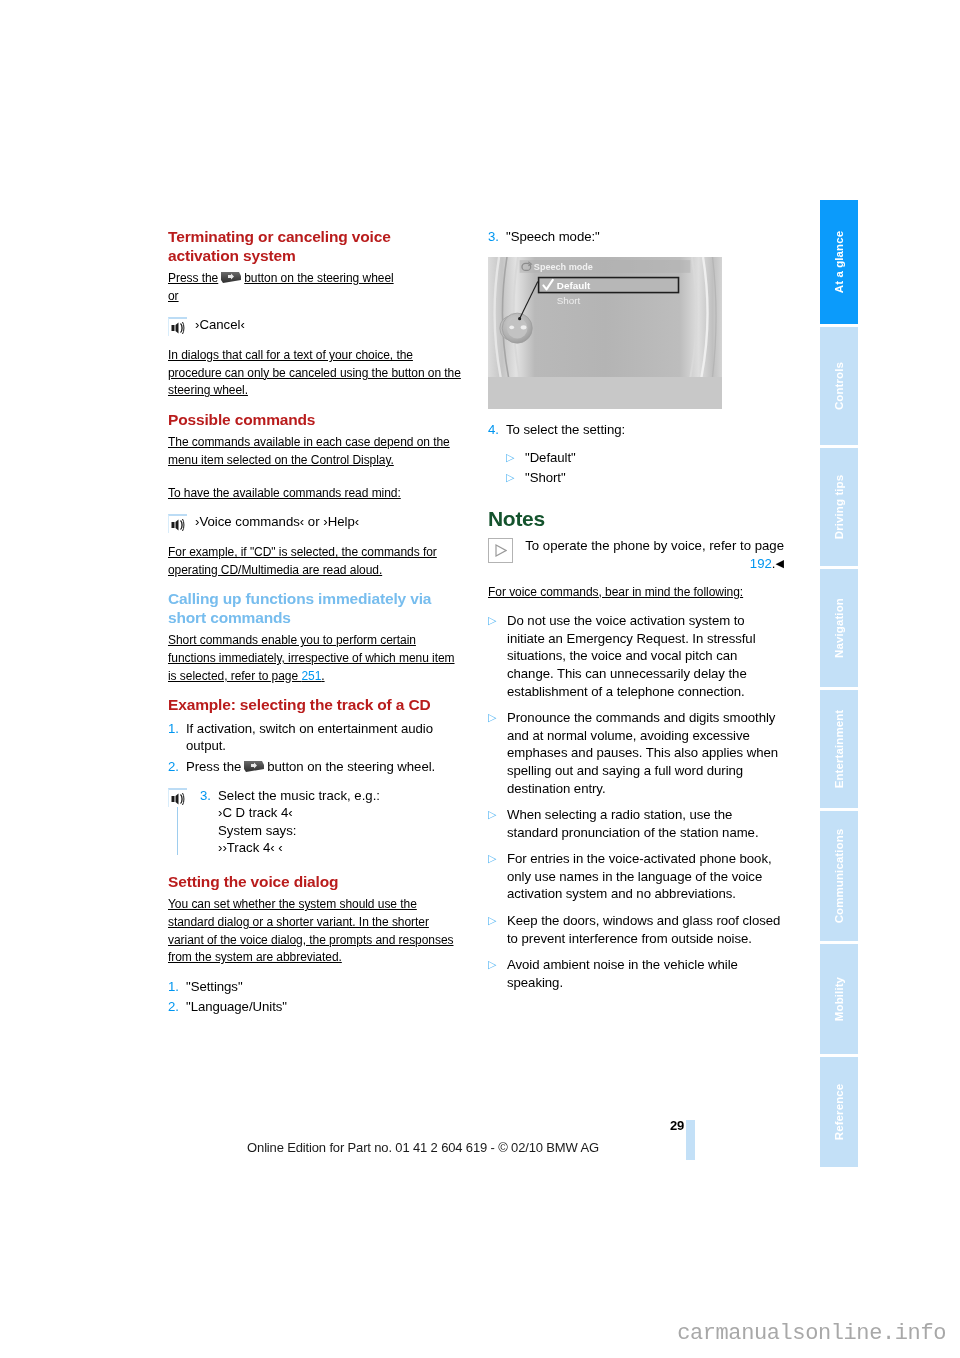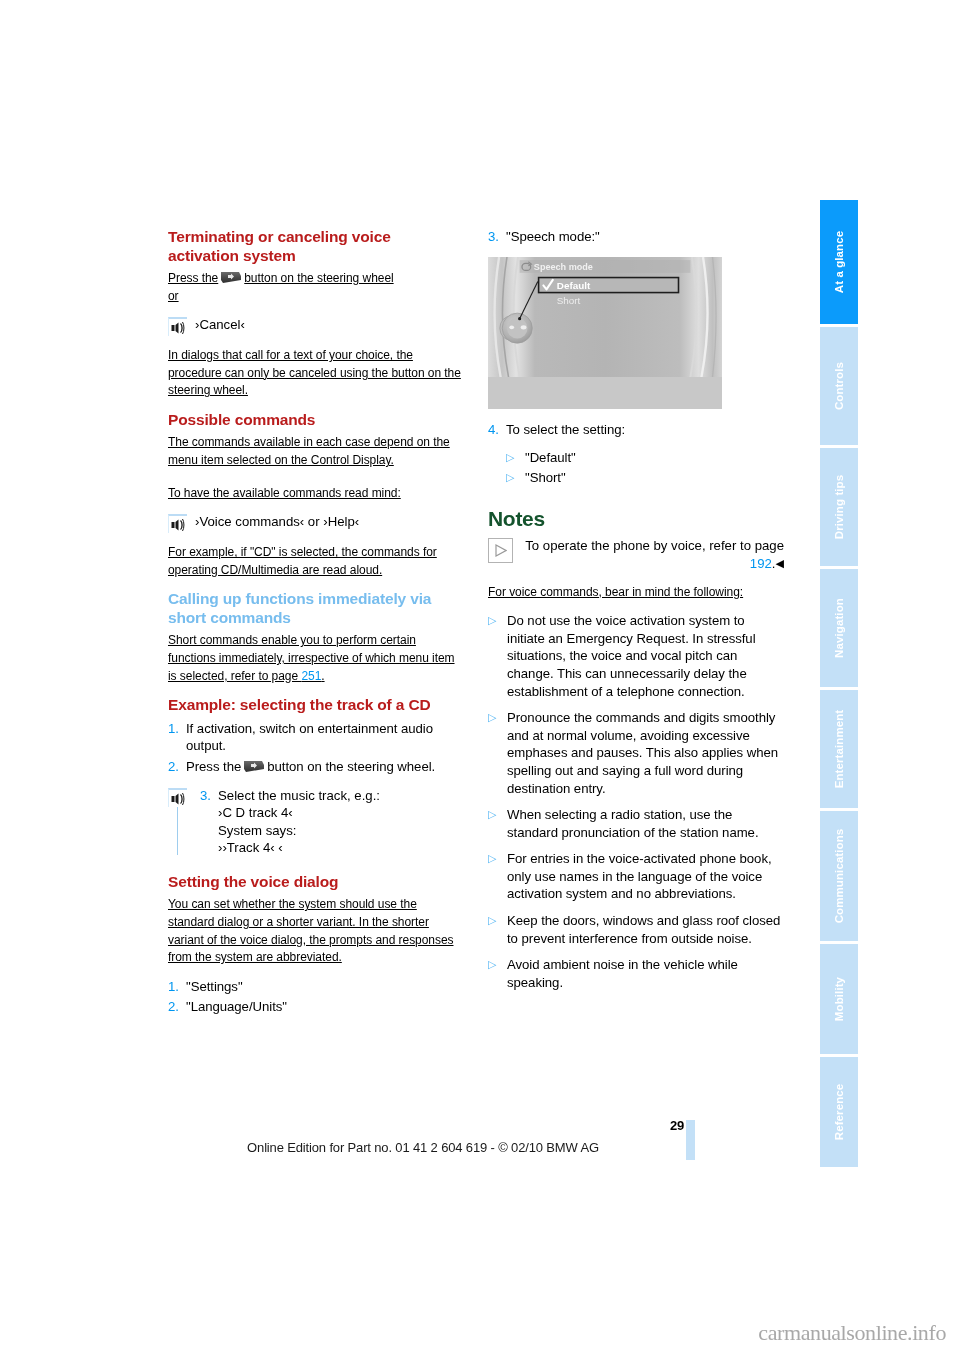--- a/index.html
+++ b/index.html
@@ -274,21 +274,21 @@
   }
 
   
   #watermark {
     position: absolute;
     right: 14px;
     bottom: 12px;
     font-size: 22px;
     color: #a8a8a8;
     letter-spacing: -0.4px;
-    font-family: Liberation Serif, serif;
+    font-family: Liberation Mono, monospace;
   }
 </style>
 </head>
 <body>
 
 <div id="page">
 
   <div id="content">
 
     <div class="col" id="col-left">

